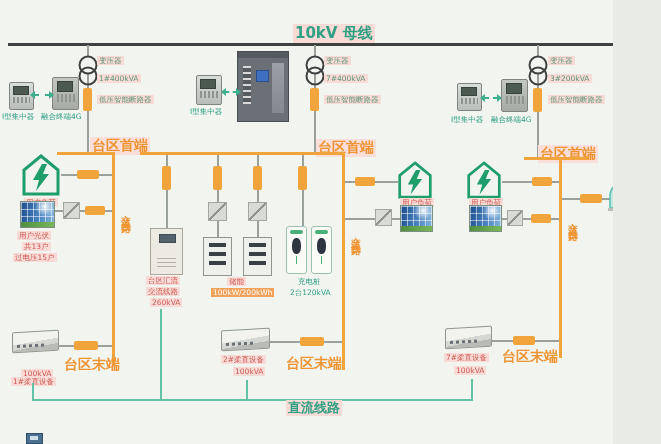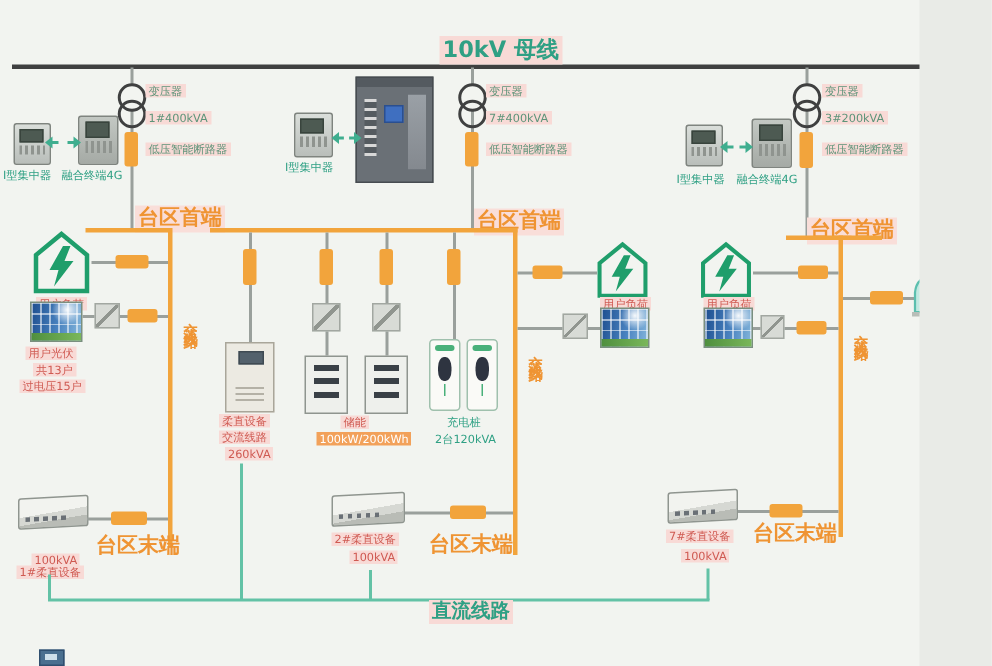--- a/index.html
+++ b/index.html
@@ -132,21 +132,21 @@
   <div class="lbl t-green" style="left:190px;top:107px">I型集中器</div>
   <div class="chip t-orange bold f9" style="left:316px;top:139px;background:#f9ded9">台区首端</div>
 
   <div class="hl oline" style="left:140px;top:152px;width:205px;height:3px"></div>
   <div class="vl oline" style="left:342px;top:152px;width:3px;height:218px"></div>
   <div class="vtext" style="left:349px;top:229px">交流线路</div>
 
   <div class="vl gray" style="left:166px;top:155px;width:2px;height:74px"></div>
   <div class="breaker" style="left:162px;top:166px;width:9px;height:24px"></div>
   <div class="dev cab-light" style="left:150px;top:228px;width:33px;height:47px"></div>
-  <div class="chip t-red" style="left:146px;top:276px">柔直设备</div>
+  <div class="chip t-red" style="left:146px;top:276px">台区汇流</div>
   <div class="chip t-red" style="left:146px;top:287px">交流线路</div>
   <div class="chip t-red" style="left:150px;top:298px">260kVA</div>
   <div class="vl tline" style="left:160px;top:309px;width:2px;height:91px"></div>
 
   <div class="vl gray" style="left:217px;top:155px;width:2px;height:84px"></div>
   <div class="breaker" style="left:213px;top:166px;width:9px;height:24px"></div>
   <div class="dev inv" style="left:208px;top:202px;width:19px;height:19px"></div>
   <div class="dev batt" style="left:203px;top:237px;width:29px;height:39px"></div>
   <div class="vl gray" style="left:257px;top:155px;width:2px;height:84px"></div>
   <div class="breaker" style="left:253px;top:166px;width:9px;height:24px"></div>

